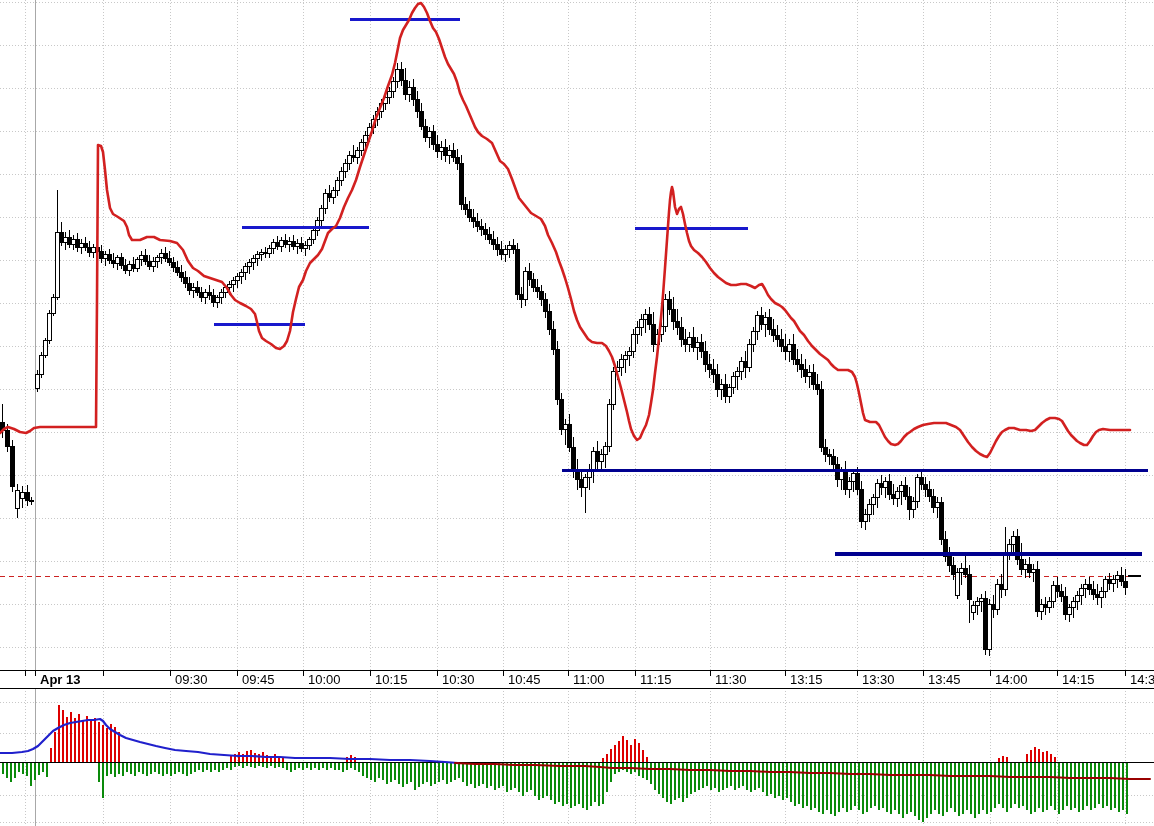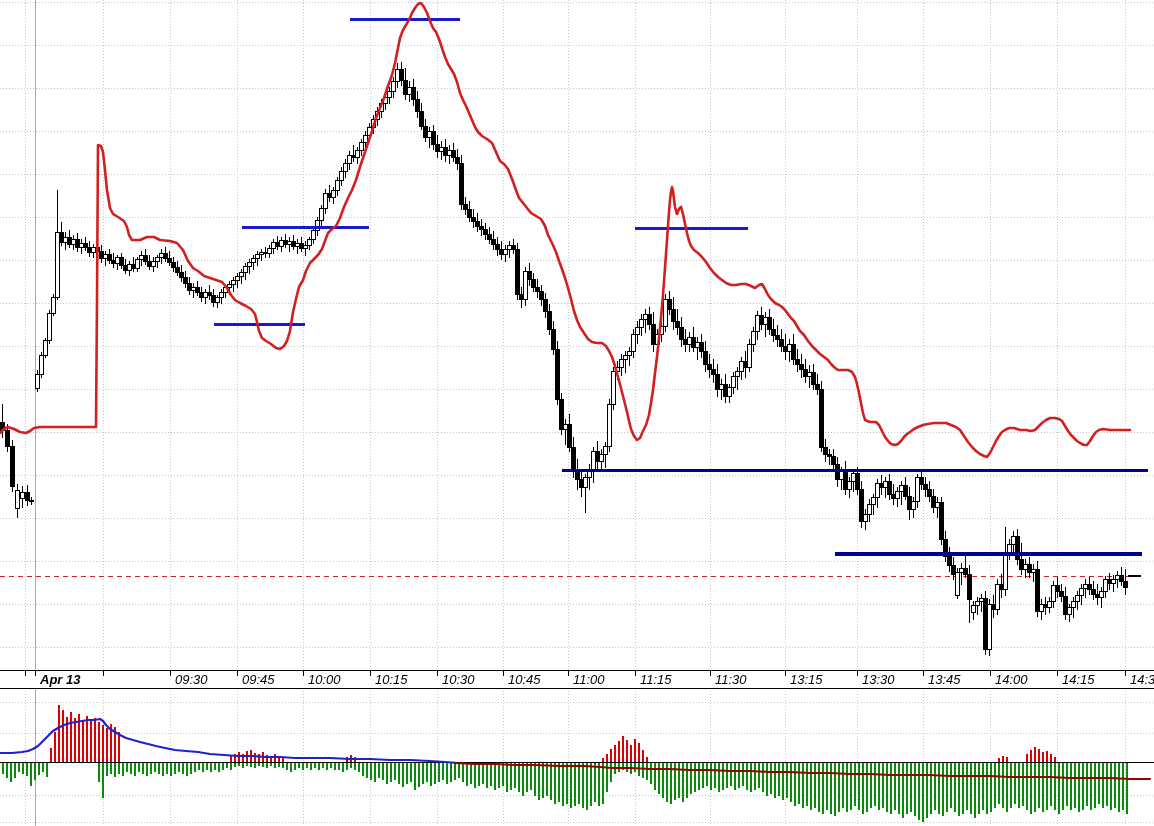--- a/index.html
+++ b/index.html
@@ -1,17 +1,17 @@
 <!DOCTYPE html>
 <html><head>
 <meta charset="utf-8">
 <style>
   html,body{margin:0;padding:0;background:#fff;width:1154px;height:826px;overflow:hidden;
     font-family:"Liberation Sans",sans-serif;}
-  #chart-root{position:relative;width:1154px;height:725px;background:#fff;font-style:italic;}
+  #chart-root{position:relative;width:1154px;height:725px;background:#fff;}
   svg{display:block}
 </style>
 </head>
 <body>
 
 <div id="chart-root">
   <svg id="chart-svg" width="1154" height="826" viewBox="0 0 1154 826">
     <g id="g-grid">
         <line x1="0" y1="2.5" x2="1154" y2="2.5" stroke="#c8c8c8" stroke-width="1" stroke-dasharray="1,2" shape-rendering="crispEdges"></line>
         <line x1="0" y1="45.5" x2="1154" y2="45.5" stroke="#c8c8c8" stroke-width="1" stroke-dasharray="1,2" shape-rendering="crispEdges"></line>

